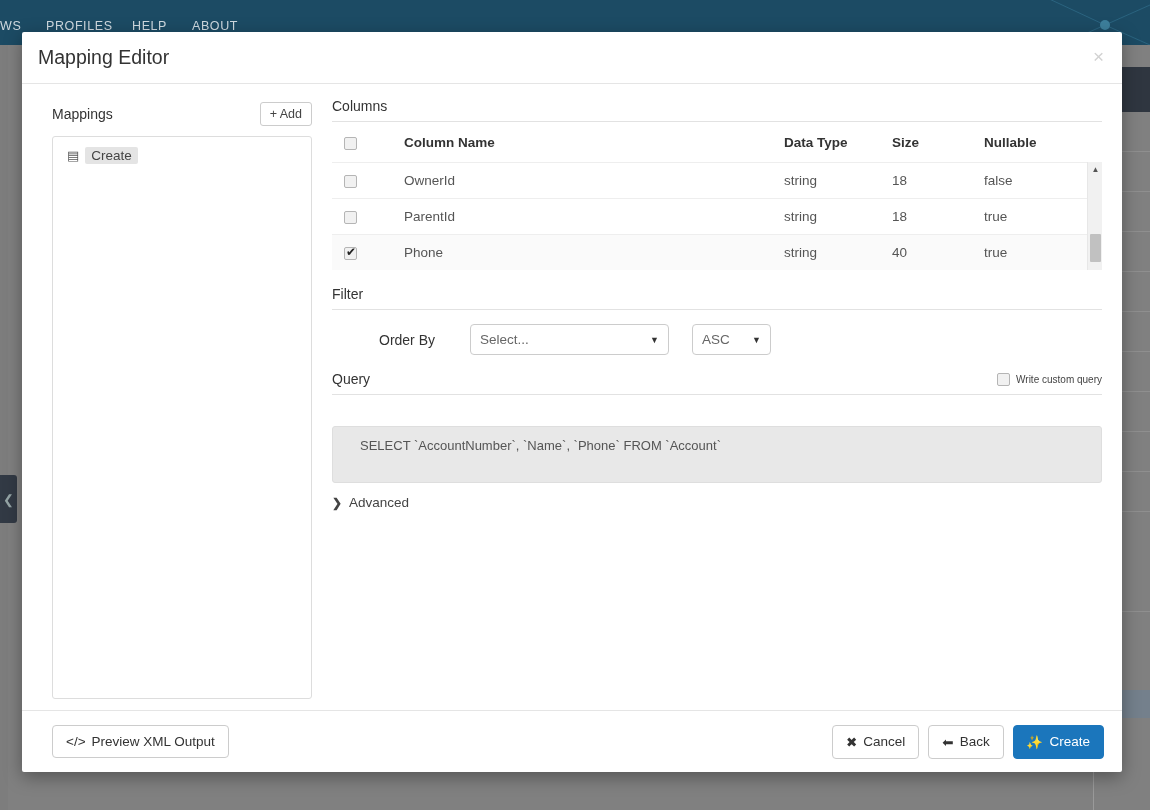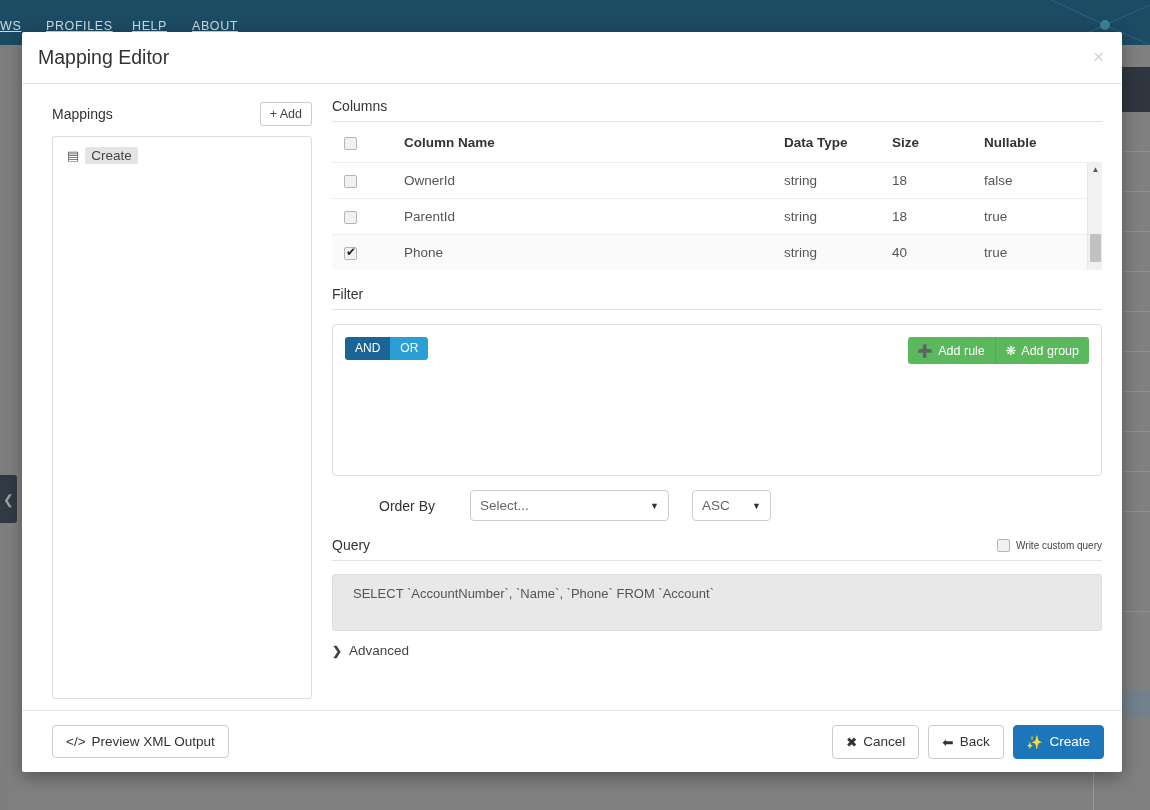--- a/index.html
+++ b/index.html
@@ -20,21 +20,21 @@
     position: absolute; top: 0; left: 0; width: 1150px; height: 45px;
     background: #1c4b64;
     overflow: hidden;
   }
   #bg-navbar .constellation { position: absolute; inset: 0; }
   #bg-nav-links {
     position: absolute; top: 19px; left: 0; width: 100%;
     font-size: 12.5px; letter-spacing: .6px; color: #cfd9df;
     white-space: nowrap;
   }
-  #bg-nav-links span { position: absolute; text-decoration: underline; }
+  #bg-nav-links span { position: absolute; }
   .nav-ws     { left: 0px; }
   .nav-prof   { left: 46px; }
   .nav-help   { left: 132px; }
   .nav-about  { left: 192px; }
 
   #bg-body-area {
     position: absolute; top: 45px; left: 0; width: 1150px; height: 765px;
     background: #808080;
   }
   #bg-left-rail {
@@ -242,24 +242,24 @@
   #orderby-select { width: 199px; }
   #orderdir-select { width: 79px; }
 
   
   #query-head { margin-bottom: 0; }
   .custom-query-wrap {
     display: inline-flex; align-items: center; gap: 6px;
     font-size: 10px; color: #444; cursor: pointer;
   }
   #query-text {
-    margin-top: 13px;
+    margin-top: 31px;
     border: 1px solid #dedede; border-radius: 3px;
     background: #e8e8e8; color: #555;
-    height: 57px; padding: 11px 20px; font-size: 13px;
+    height: 57px; padding: 11px 27px; font-size: 13px;
   }
   #advanced-row {
     margin-top: 12px; font-size: 13.5px; color: #444;
     display: flex; align-items: center; gap: 7px; cursor: pointer;
   }
   #advanced-row .chev { font-weight: bold; font-size: 12px; }
 
   
   #modal-footer {
     flex: 0 0 62px; height: 62px;
@@ -408,36 +408,20 @@
           <div id="cols-scrollbar">
             <div class="sb-arrow sb-up">▲</div>
             <div id="cols-sb-thumb"></div>
             <div class="sb-arrow sb-down">▼</div>
           </div>
         </div>
       </div>
 
       <div id="filter-wrap">
         <div class="section-label">Filter</div>
-        <div id="filter-box">
-          <div id="andor">
-            <span class="andor-and">AND</span>
-            <span class="andor-or">OR</span>
-          </div>
-          <div id="filter-actions">
-            <button>
-              <span>➕</span>
-              <span>Add rule</span>
-            </button>
-            <button>
-              <span>❋</span>
-              <span>Add group</span>
-            </button>
-          </div>
-        </div>
       </div>
 
       <div id="orderby-row">
         <div id="orderby-label">Order By</div>
         <div class="sel" id="orderby-select">
           <span>Select...</span>
           <span class="caret">▼</span>
         </div>
         <div class="sel" id="orderdir-select">
           <span>ASC</span>

